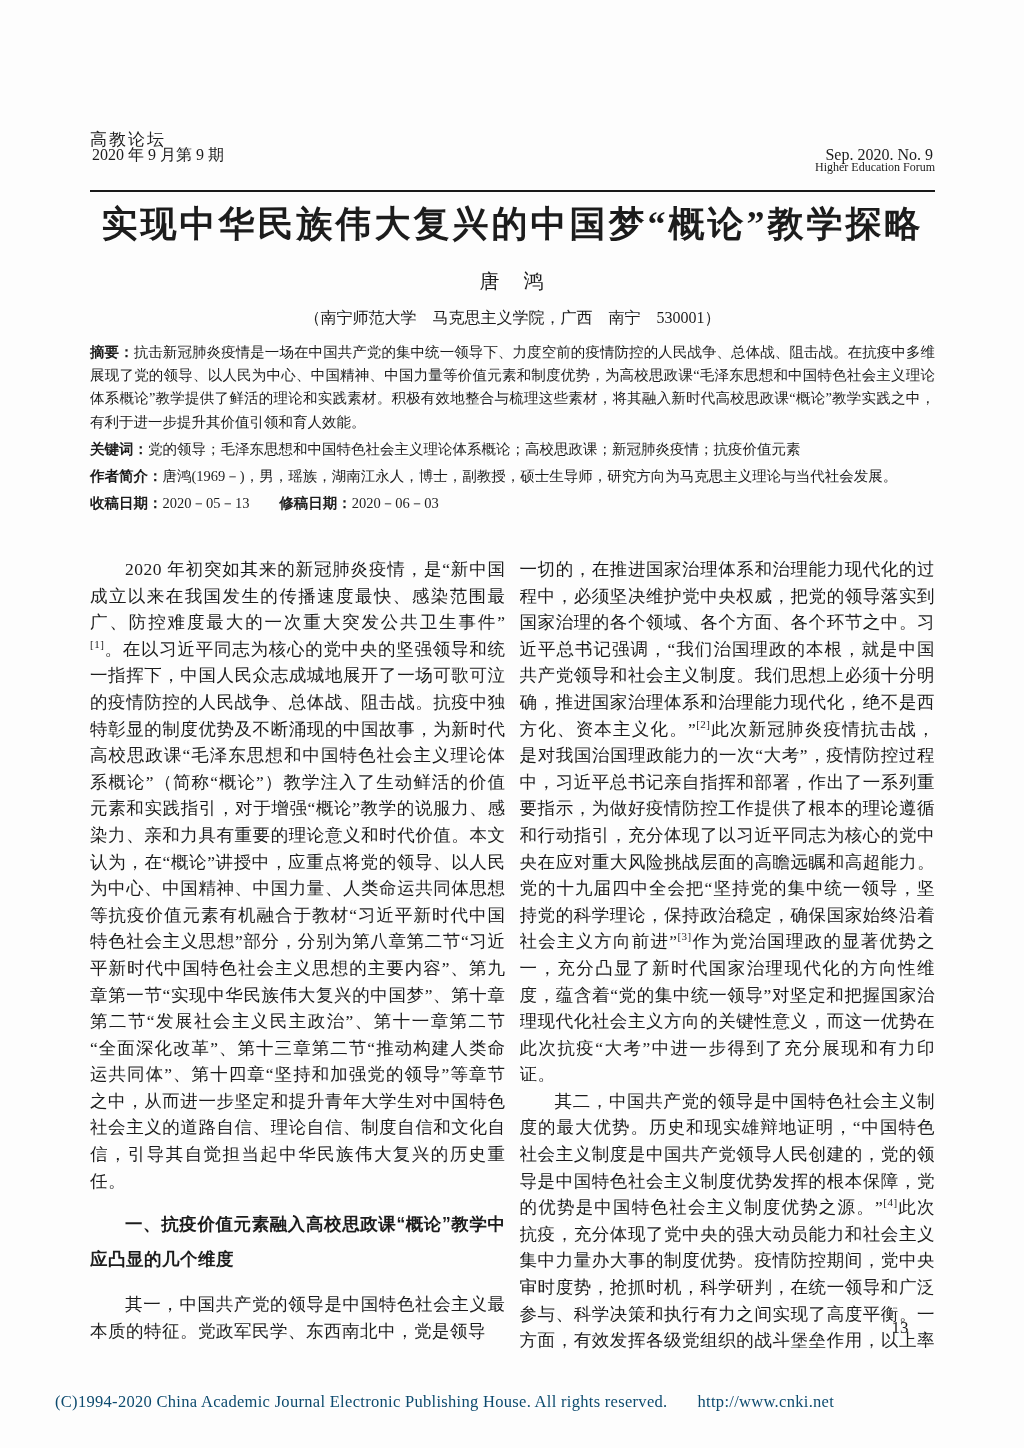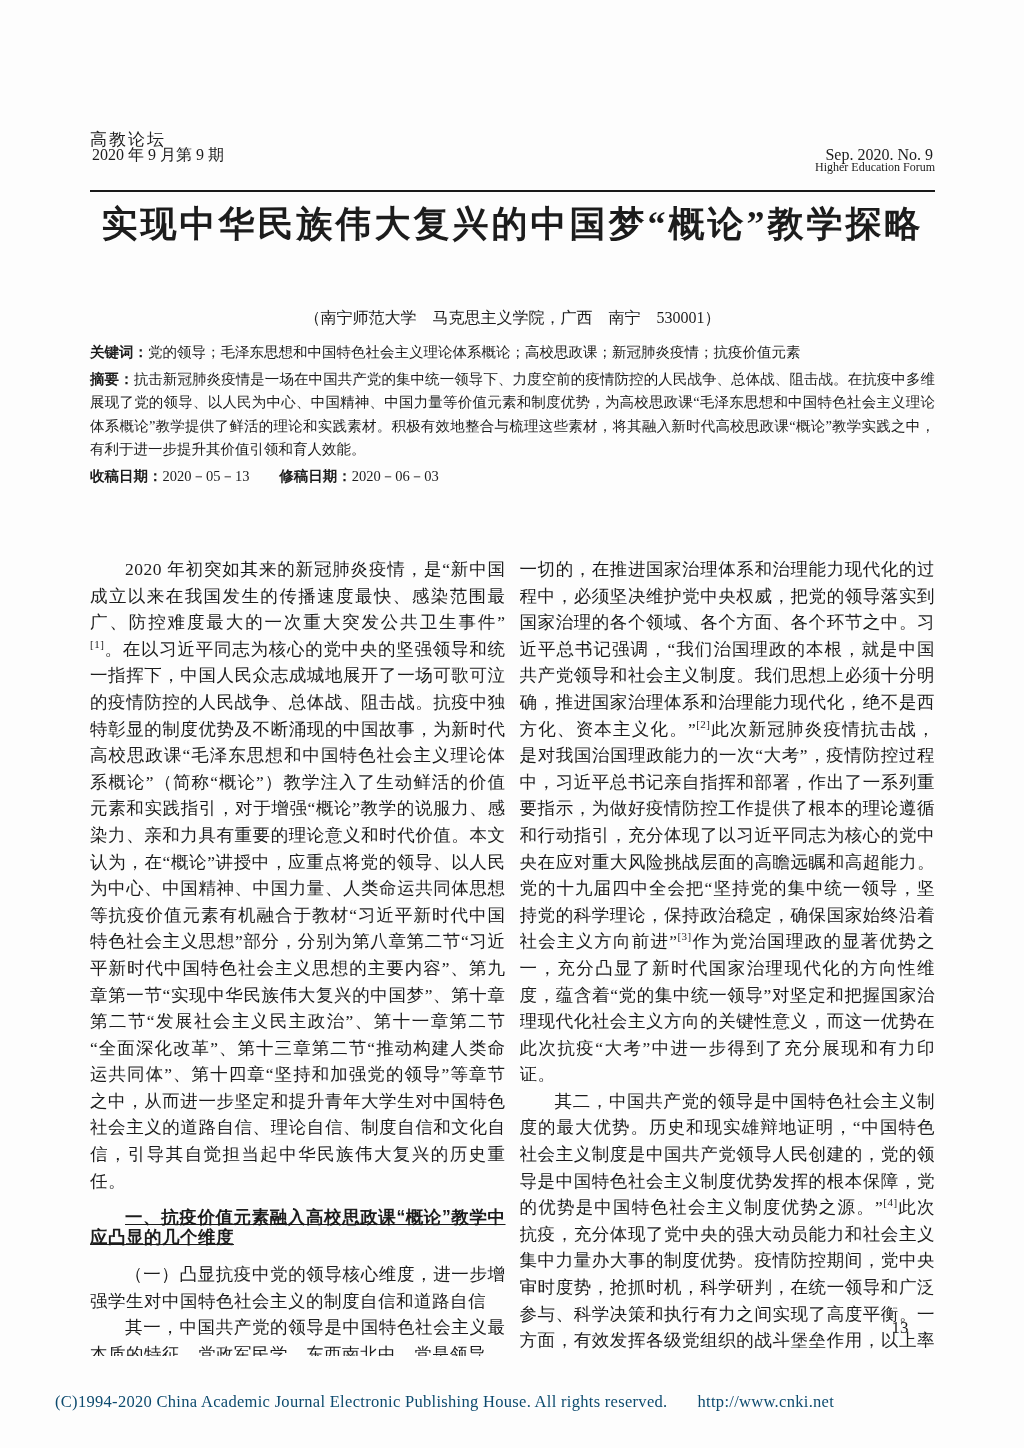--- a/index.html
+++ b/index.html
@@ -38,23 +38,23 @@
   .body-columns{
     position:absolute;left:90px;top:556px;width:845px;height:800px;
     display:flex;gap:14px;
   }
   .col{flex:1;overflow:hidden;}
   .flow{
     margin:0;font-size:17.5px;line-height:26.6px;
     text-align:justify;text-indent:2em;letter-spacing:0.5px;
   }
   .sec-heading{
-    margin:13px 0 14px 0;font-size:17.5px;line-height:20px;
+    margin:13px 0 14px 0;font-size:17.5px;line-height:35px;
     font-family:"Liberation Sans","DejaVu Sans",sans-serif;font-weight:bold;
-    text-align:justify;text-indent:2em;letter-spacing:0.5px;text-decoration:underline;
+    text-align:justify;text-indent:2em;letter-spacing:0.5px;
   }
   sup.ref{font-size:11px;line-height:0;}
   
   .page-number{position:absolute;left:878px;top:1318px;width:44px;text-align:center;font-size:17px;}
   .scan-footer{
     position:absolute;left:55px;top:1392px;width:930px;
     font-size:16.5px;color:#0c4a6e;letter-spacing:0.3px;
   }
   .footer-url{margin-left:30px;}
 </style>
@@ -65,36 +65,37 @@
 
   <div class="masthead">
     <div class="journal-cn">高教论坛</div>
     <div class="issue-cn">2020 年 9 月第 9 期</div>
     <div class="issue-en">Sep. 2020. No. 9</div>
     <div class="journal-en">Higher Education Forum</div>
   </div>
   <div class="rule"></div>
 
   <h1 class="title">实现中华民族伟大复兴的中国梦“概论”教学探略</h1>
+  <div class="author">唐　鸿</div>
   <div class="affiliation">（南宁师范大学　马克思主义学院，广西　南宁　530001）</div>
 
   <div class="frontmatter">
+    <p><span class="lbl">摘要：</span><span>抗击新冠肺炎疫情是一场在中国共产党的集中统一领导下、力度空前的疫情防控的人民战争、总体战、阻击战。在抗疫中多维展现了党的领导、以人民为中心、中国精神、中国力量等价值元素和制度优势，为高校思政课“毛泽东思想和中国特色社会主义理论体系概论”教学提供了鲜活的理论和实践素材。积极有效地整合与梳理这些素材，将其融入新时代高校思政课“概论”教学实践之中，有利于进一步提升其价值引领和育人效能。</span></p>
     <p><span class="lbl">关键词：</span><span>党的领导；毛泽东思想和中国特色社会主义理论体系概论；高校思政课；新冠肺炎疫情；抗疫价值元素</span></p>
-    <p><span class="lbl">摘要：</span><span>抗击新冠肺炎疫情是一场在中国共产党的集中统一领导下、力度空前的疫情防控的人民战争、总体战、阻击战。在抗疫中多维展现了党的领导、以人民为中心、中国精神、中国力量等价值元素和制度优势，为高校思政课“毛泽东思想和中国特色社会主义理论体系概论”教学提供了鲜活的理论和实践素材。积极有效地整合与梳理这些素材，将其融入新时代高校思政课“概论”教学实践之中，有利于进一步提升其价值引领和育人效能。</span></p>
+    <p><span class="lbl">作者简介：</span><span>唐鸿(1969－)，男，瑶族，湖南江永人，博士，副教授，硕士生导师，研究方向为马克思主义理论与当代社会发展。</span></p>
     <p class="dates">
       <span class="meta-seg"><span class="lbl">收稿日期：</span><span>2020－05－13</span></span>
       <span class="meta-seg"><span class="lbl">修稿日期：</span><span>2020－06－03</span></span>
     </p>
   </div>
 
   <div class="body-columns">
     <div class="col">
       <p class="flow">2020 年初突如其来的新冠肺炎疫情，是“新中国成立以来在我国发生的传播速度最快、感染范围最广、防控难度最大的一次重大突发公共卫生事件”<sup class="ref">[1]</sup>。在以习近平同志为核心的党中央的坚强领导和统一指挥下，中国人民众志成城地展开了一场可歌可泣的疫情防控的人民战争、总体战、阻击战。抗疫中独特彰显的制度优势及不断涌现的中国故事，为新时代高校思政课“毛泽东思想和中国特色社会主义理论体系概论”（简称“概论”）教学注入了生动鲜活的价值元素和实践指引，对于增强“概论”教学的说服力、感染力、亲和力具有重要的理论意义和时代价值。本文认为，在“概论”讲授中，应重点将党的领导、以人民为中心、中国精神、中国力量、人类命运共同体思想等抗疫价值元素有机融合于教材“习近平新时代中国特色社会主义思想”部分，分别为第八章第二节“习近平新时代中国特色社会主义思想的主要内容”、第九章第一节“实现中华民族伟大复兴的中国梦”、第十章第二节“发展社会主义民主政治”、第十一章第二节“全面深化改革”、第十三章第二节“推动构建人类命运共同体”、第十四章“坚持和加强党的领导”等章节之中，从而进一步坚定和提升青年大学生对中国特色社会主义的道路自信、理论自信、制度自信和文化自信，引导其自觉担当起中华民族伟大复兴的历史重任。</p>
       <p class="sec-heading">一、抗疫价值元素融入高校思政课“概论”教学中应凸显的几个维度</p>
-      <p class="flow">（一）凸显抗疫中党的领导核心维度，进一步增强学生对中国特色社会主义的制度自信和道路自信</p>
       <p class="flow">其一，中国共产党的领导是中国特色社会主义最本质的特征。党政军民学、东西南北中，党是领导</p>
     </div>
     <div class="col">
       <p class="flow" style="text-indent:0;">一切的，在推进国家治理体系和治理能力现代化的过程中，必须坚决维护党中央权威，把党的领导落实到国家治理的各个领域、各个方面、各个环节之中。习近平总书记强调，“我们治国理政的本根，就是中国共产党领导和社会主义制度。我们思想上必须十分明确，推进国家治理体系和治理能力现代化，绝不是西方化、资本主义化。”<sup class="ref">[2]</sup>此次新冠肺炎疫情抗击战，是对我国治国理政能力的一次“大考”，疫情防控过程中，习近平总书记亲自指挥和部署，作出了一系列重要指示，为做好疫情防控工作提供了根本的理论遵循和行动指引，充分体现了以习近平同志为核心的党中央在应对重大风险挑战层面的高瞻远瞩和高超能力。党的十九届四中全会把“坚持党的集中统一领导，坚持党的科学理论，保持政治稳定，确保国家始终沿着社会主义方向前进”<sup class="ref">[3]</sup>作为党治国理政的显著优势之一，充分凸显了新时代国家治理现代化的方向性维度，蕴含着“党的集中统一领导”对坚定和把握国家治理现代化社会主义方向的关键性意义，而这一优势在此次抗疫“大考”中进一步得到了充分展现和有力印证。</p>
       <p class="flow">其二，中国共产党的领导是中国特色社会主义制度的最大优势。历史和现实雄辩地证明，“中国特色社会主义制度是中国共产党领导人民创建的，党的领导是中国特色社会主义制度优势发挥的根本保障，党的优势是中国特色社会主义制度优势之源。”<sup class="ref">[4]</sup>此次抗疫，充分体现了党中央的强大动员能力和社会主义集中力量办大事的制度优势。疫情防控期间，党中央审时度势，抢抓时机，科学研判，在统一领导和广泛参与、科学决策和执行有力之间实现了高度平衡。一方面，有效发挥各级党组织的战斗堡垒作用，以上率下，充分展现党员领导干部的先锋</p>
     </div>
   </div>
 
   <div class="page-number">13</div>
 

